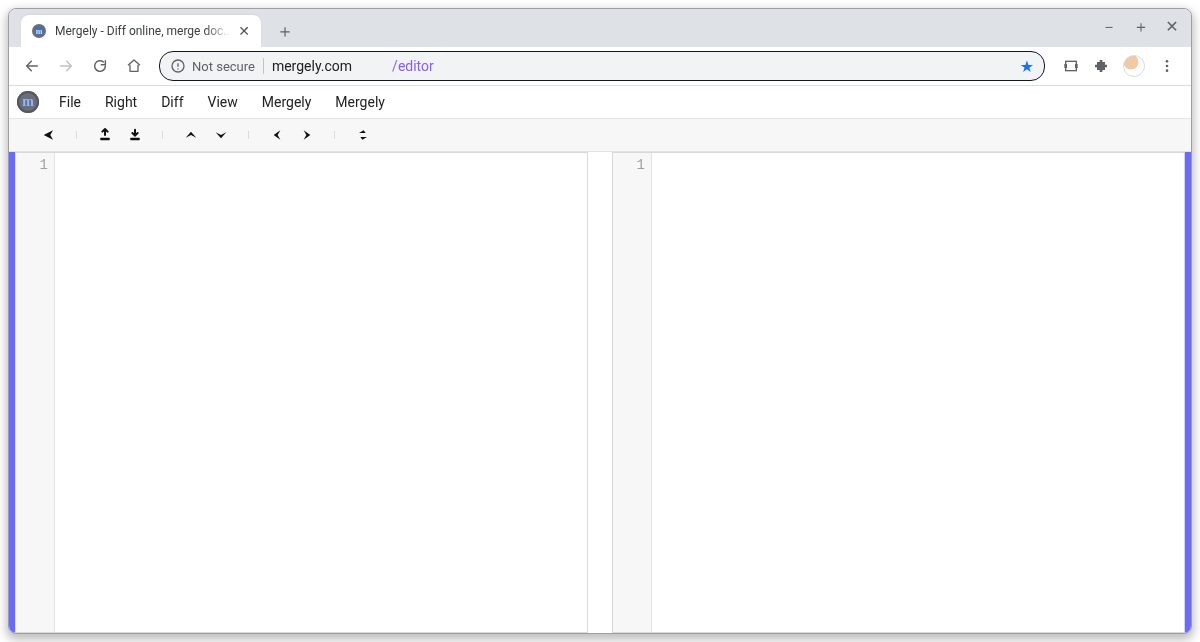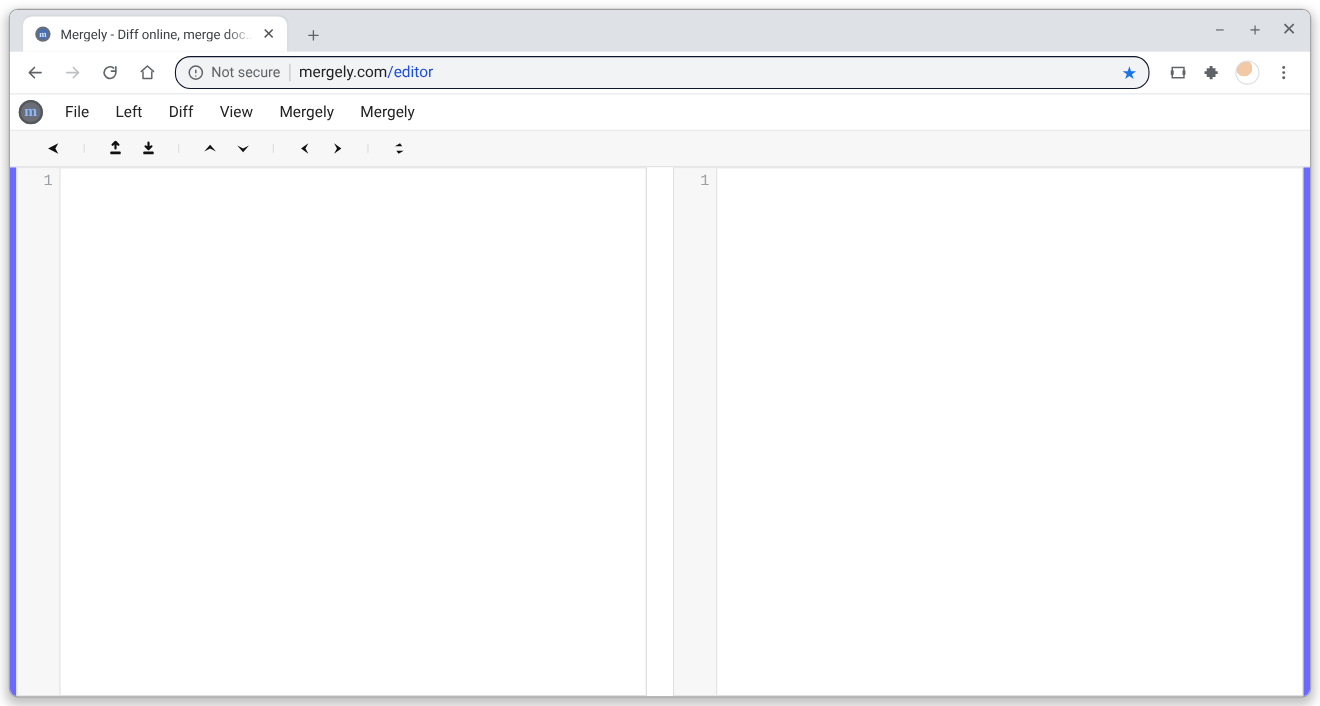--- a/index.html
+++ b/index.html
@@ -121,21 +121,21 @@
   }
   .omnibox .sec {
     display:flex;align-items:center;gap:6px;color:#5f6368;font-size:13px;
   }
   .omnibox .divider {
     width:1px;height:16px;background:#c0c4c8;
   }
   .omnibox .url {
     flex:1;white-space:nowrap;overflow:hidden;
   }
-  .omnibox .url .path {color:#1d4ed8;}
+  .omnibox .url .path {color:#8b5cf6;padding-left:40px;}
   .omnibox .star {color:#1a73e8;font-size:16px;}
   .right-icons {display:flex;align-items:center;gap:14px;padding:0 8px;color:#5f6368;}
   .avatar {
     width:20px;height:20px;border-radius:50%;
     background: radial-gradient(circle at 35% 30%, #f3c8a4 0 38%, #fff 40%);
     border:1px solid #dadce0;
   }
   
   .page {
     flex:1 1 auto;
@@ -322,21 +322,21 @@
             </svg>
         </span>
       </div>
     </div>
 
     <div class="page">
 
       <div class="menubar">
         <span class="app-logo">m</span>
         <span class="menu-item">File</span>
-        <span class="menu-item">Left</span>
+        <span class="menu-item">Right</span>
         <span class="menu-item">Diff</span>
         <span class="menu-item">View</span>
         <span class="menu-item">Mergely</span>
         <span class="menu-item">Mergely</span>
       </div>
 
       <div class="action-toolbar">
         <div class="grp">
           <span class="tbtn">
             <svg viewBox="0 0 24 24" width="16" height="16" fill="#111">

